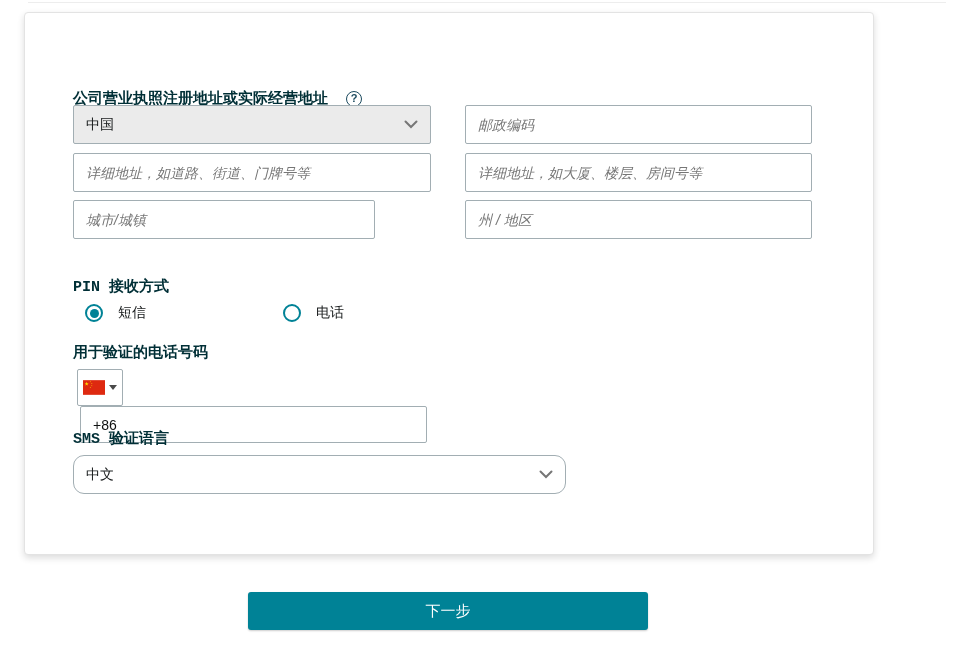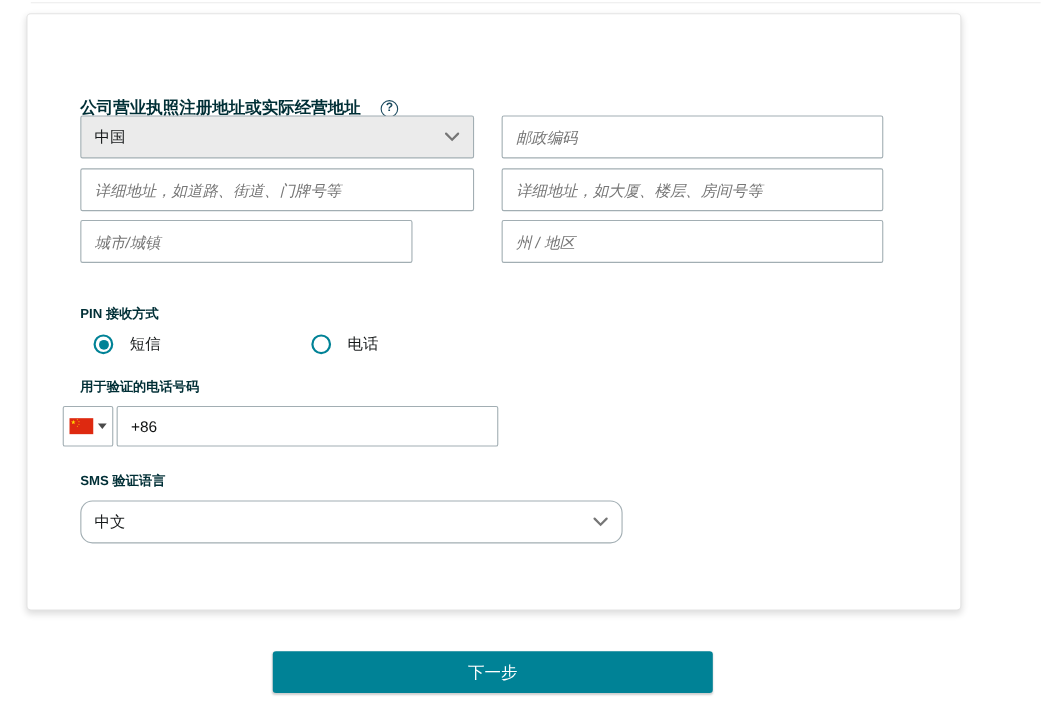--- a/index.html
+++ b/index.html
@@ -40,43 +40,43 @@
   input.field { outline: none; width: 347px; }
 
   .select-box {
     display: flex; align-items: center; justify-content: space-between;
     cursor: pointer;
   }
   .select-box.gray { background: #ebebeb; }
   .select-value { font-size: 14px; color: #16191a; }
 
   .col-left  { left: 48px;  width: 358px; }
-  .col-right { left: 431px; width: 347px; }
+  .col-right { left: 440px; width: 347px; }
   .row-1 { top: 92px; }
   .row-2 { top: 140px; }
   .row-3 { top: 187px; }
 
   .group-label {
     position: absolute; left: 48px;
-    font-size: 12px; font-weight: bold; color: #002f36;
+    font-size: 15px; font-weight: bold; color: #002f36; font-family: Liberation Mono, monospace;
   }
 
   .radio-row { position: absolute; left: 60px; top: 291px; display: flex; align-items: center; gap: 20px; }
   .radio-option { display: flex; align-items: center; cursor: pointer; }
   .radio-option + .radio-option { margin-left: 100px; padding-left: 17px; }
   .radio-circle {
     width: 18px; height: 18px; border-radius: 50%;
     border: 2px solid #008296; background: #ffffff;
     display: inline-flex; align-items: center; justify-content: center;
   }
   .radio-circle .dot { width: 9px; height: 9px; border-radius: 50%; background: transparent; }
   .radio-option.selected .radio-circle .dot { background: #008296; }
   .radio-label { margin-left: 15px; font-size: 14px; color: #16191a; }
 
-  .phone-row { position: absolute; left: 32px; top: 356px; display: flex; }
+  .phone-row { position: absolute; left: 52px; top: 356px; display: flex; flex-direction: column; }
   .flag-box {
     width: 46px; height: 37px; border: 1px solid #a2aeb3; border-radius: 2px;
     background: #ffffff; display: flex; align-items: center; justify-content: center;
     gap: 4px; cursor: pointer;
   }
   .flag-caret {
     width: 0; height: 0; border-left: 4px solid transparent;
     border-right: 4px solid transparent; border-top: 5px solid #4a4a4a;
   }
   .phone-input { margin-left: 3px; width: 444px; height: 37px; }

